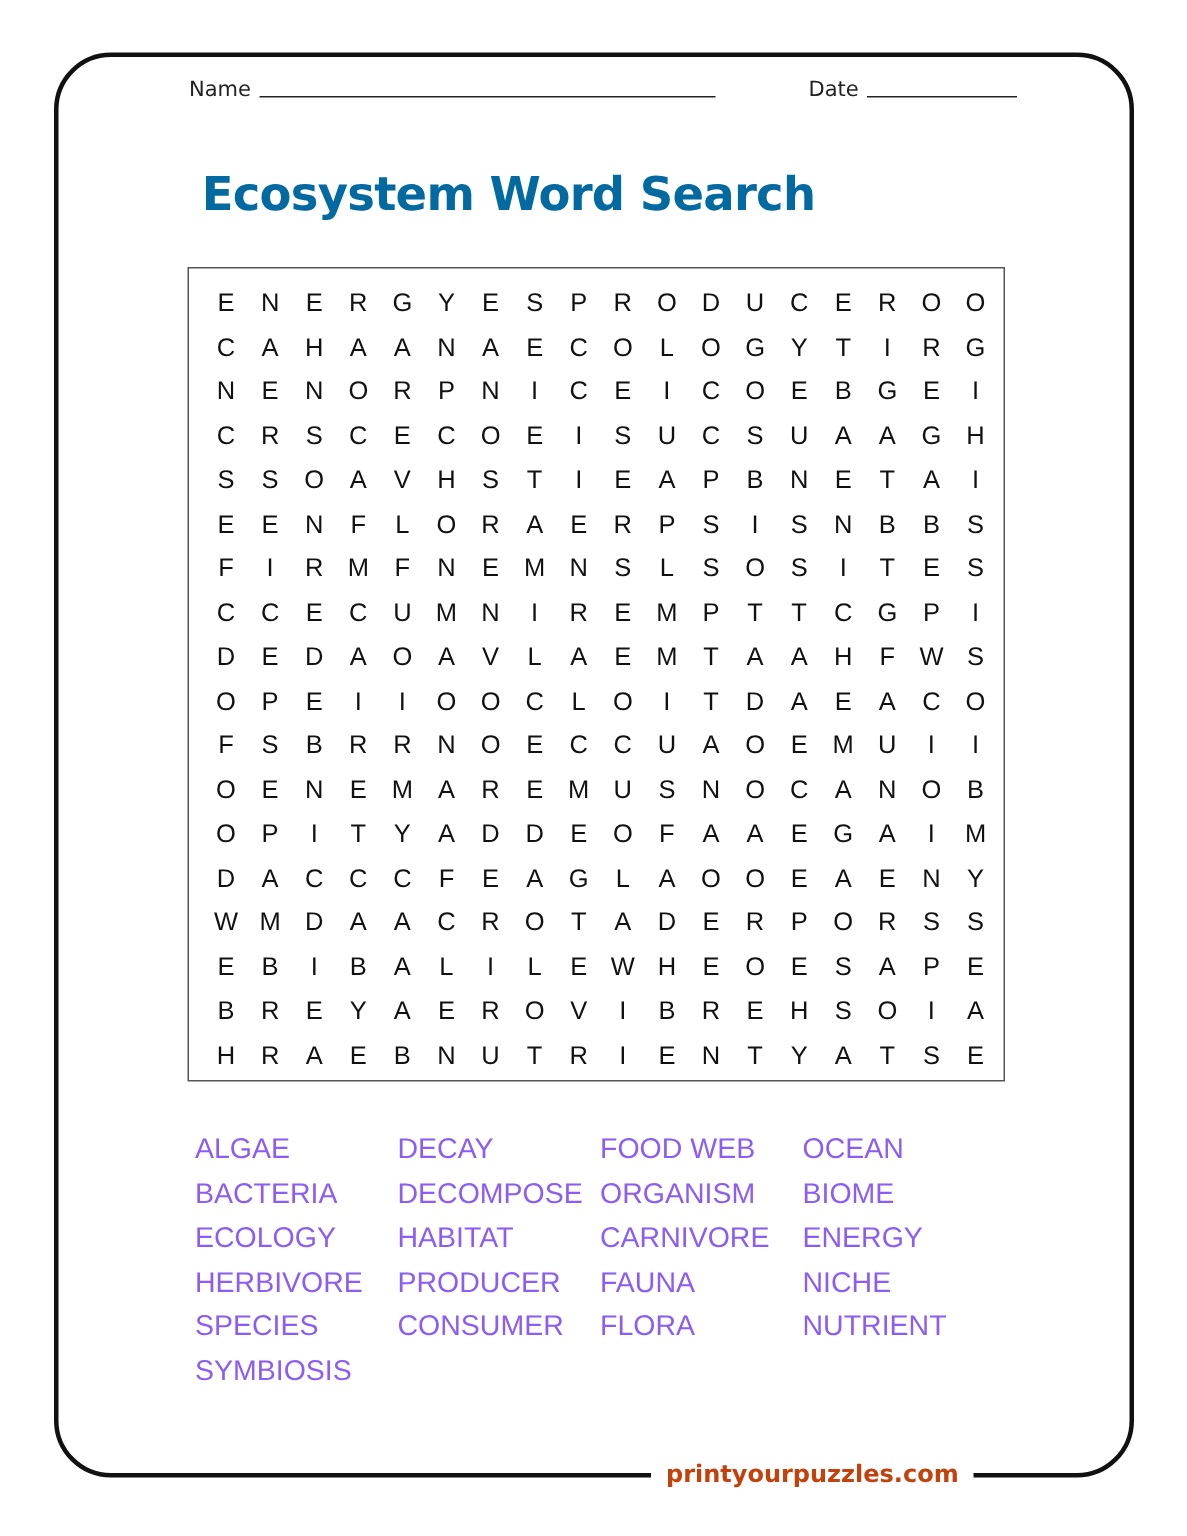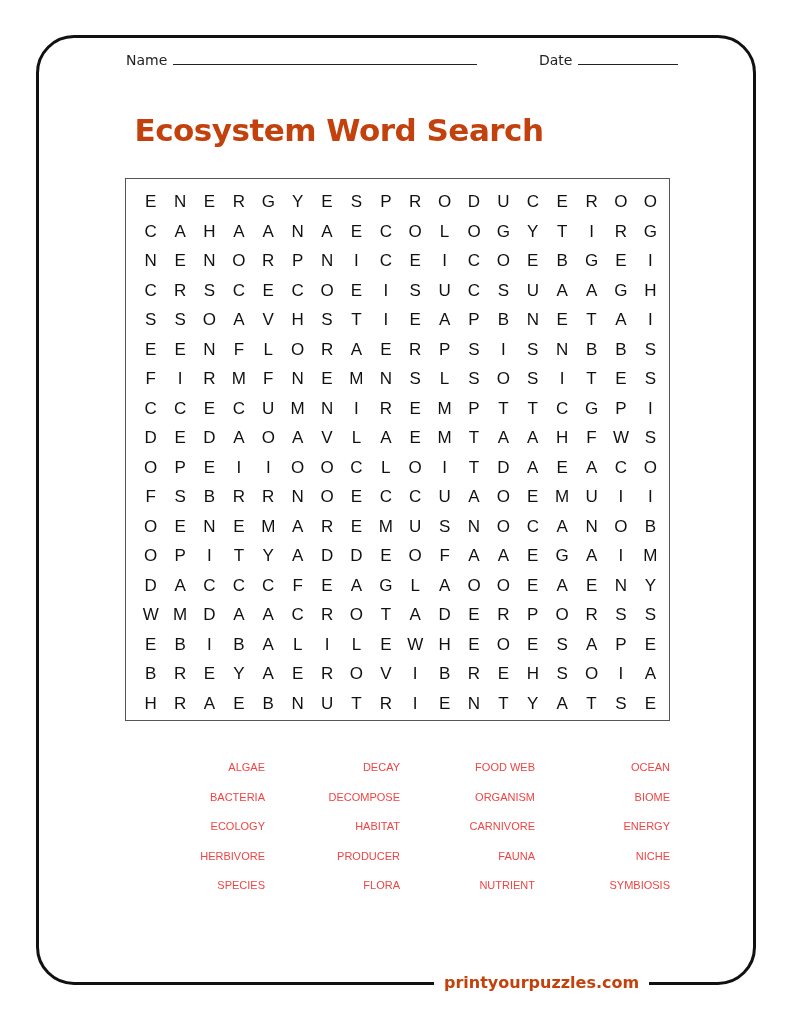--- a/index.html
+++ b/index.html
@@ -1,26 +1,26 @@
 <!DOCTYPE html>
 <html><head>
 <meta charset="utf-8">
 <style>
   html, body { margin:0; padding:0; background:#ffffff; }
   body { width:791px; height:1024px; position:relative; overflow:hidden; font-family:"Liberation Sans", sans-serif; color:#111; }
   .frame { position:absolute; left:36px; top:35px; width:720px; height:950px; border:3px solid #111; border-radius:38px; box-sizing:border-box; }
   .hdr-line { position:absolute; top:52px; font-family:"DejaVu Sans", sans-serif; font-size:14px; color:#222; }
   .hdr-line .rule { display:inline-block; vertical-align:bottom; border-bottom:1px solid #222; height:1px; margin-left:6px; margin-bottom:3px; }
-  .title { position:absolute; left:0; width:678px; top:112px; text-align:center; font-family:"DejaVu Sans", sans-serif; font-weight:bold; font-size:31px; letter-spacing:-0.5px; color:#c2410c; }
+  .title { position:absolute; left:0; width:678px; top:112px; text-align:center; font-family:"DejaVu Sans", sans-serif; font-weight:bold; font-size:31px; letter-spacing:-0.5px; color:#0369a1; }
   .grid { position:absolute; left:125px; top:178px; width:545px; height:543px; border:1px solid #555; box-sizing:border-box; }
   .grid-rows { position:absolute; left:10px; top:8px; }
   .grid-row { height:29.5px; display:flex; }
   .cell { width:29.4px; text-align:center; font-size:17px; line-height:29.5px; color:#111; }
   .words { position:absolute; left:130px; top:757px; width:540px; display:grid; grid-template-columns:repeat(4, 1fr); row-gap:0; }
-  .word { text-align:right; font-size:11px; height:29.5px; line-height:20px; color:#ef4444; }
+  .word { text-align:left; font-size:19px; height:29.5px; line-height:20px; color:#8b5cf6; }
   .footer { position:absolute; left:434px; top:973px; background:#fff; padding:0 10px; font-family:"DejaVu Sans", sans-serif; font-weight:bold; font-size:16px; color:#c2410c; }
 </style>
 </head>
 <body>
 
 <div class="frame"></div>
 
 <div class="hdr-line" style="left:126px;">
   <span>Name</span><span class="rule" style="width:304px;"></span>
 </div>
@@ -406,18 +406,19 @@
     <div class="word">BIOME</div>
     <div class="word">ECOLOGY</div>
     <div class="word">HABITAT</div>
     <div class="word">CARNIVORE</div>
     <div class="word">ENERGY</div>
     <div class="word">HERBIVORE</div>
     <div class="word">PRODUCER</div>
     <div class="word">FAUNA</div>
     <div class="word">NICHE</div>
     <div class="word">SPECIES</div>
+    <div class="word">CONSUMER</div>
     <div class="word">FLORA</div>
     <div class="word">NUTRIENT</div>
     <div class="word">SYMBIOSIS</div>
   </div>
 
 <div class="footer">printyourpuzzles.com</div>
 
 </body></html>

